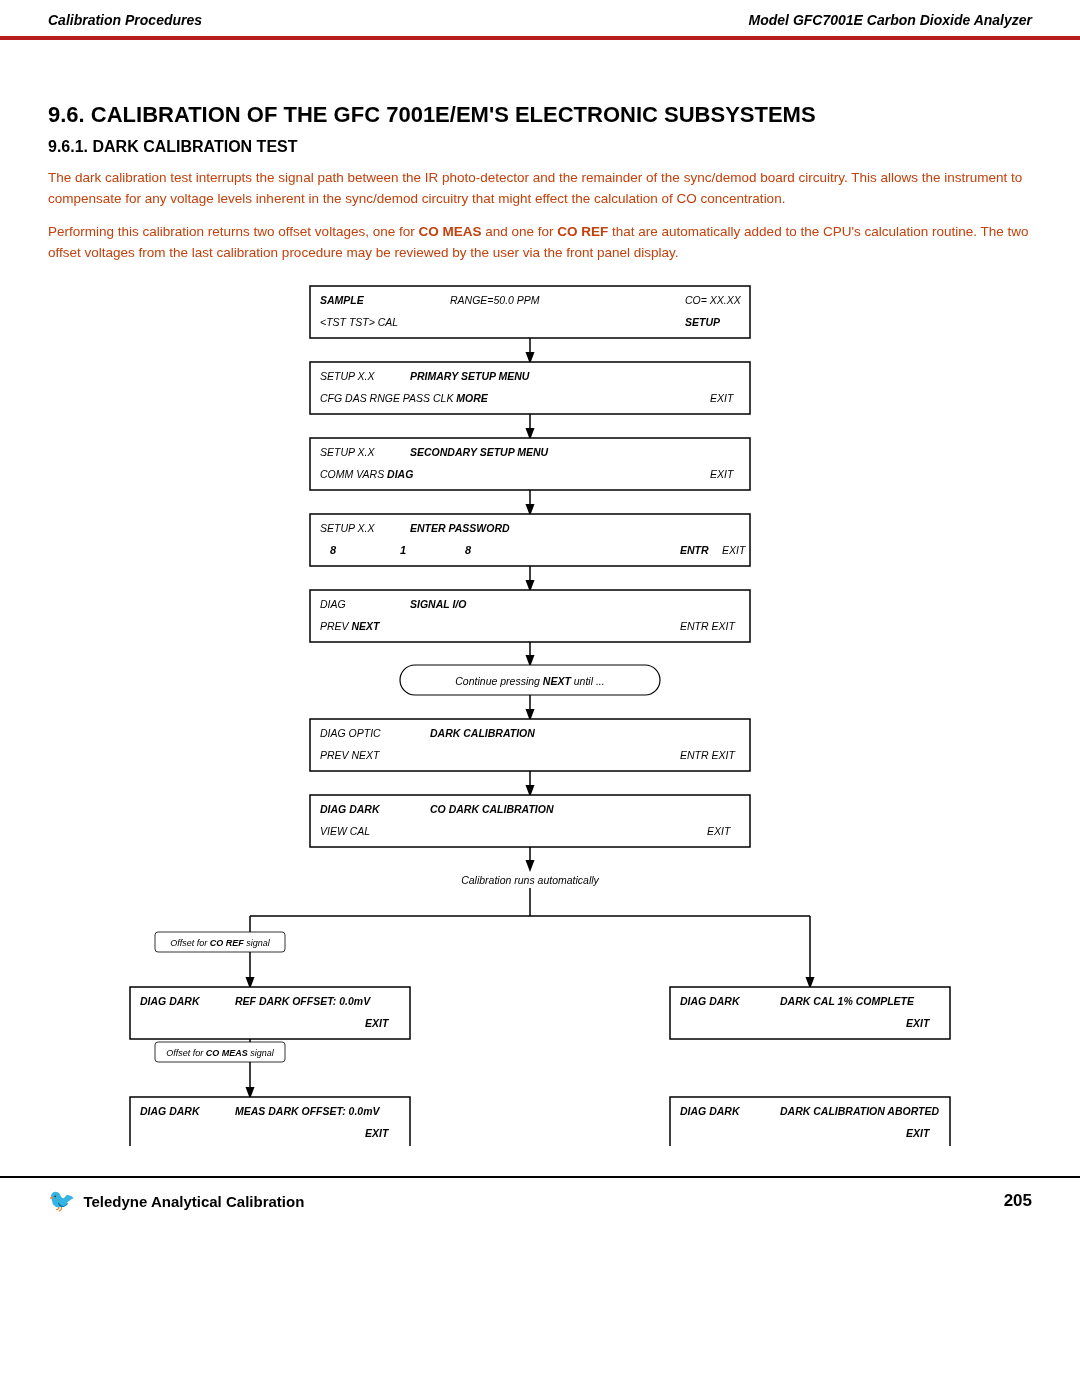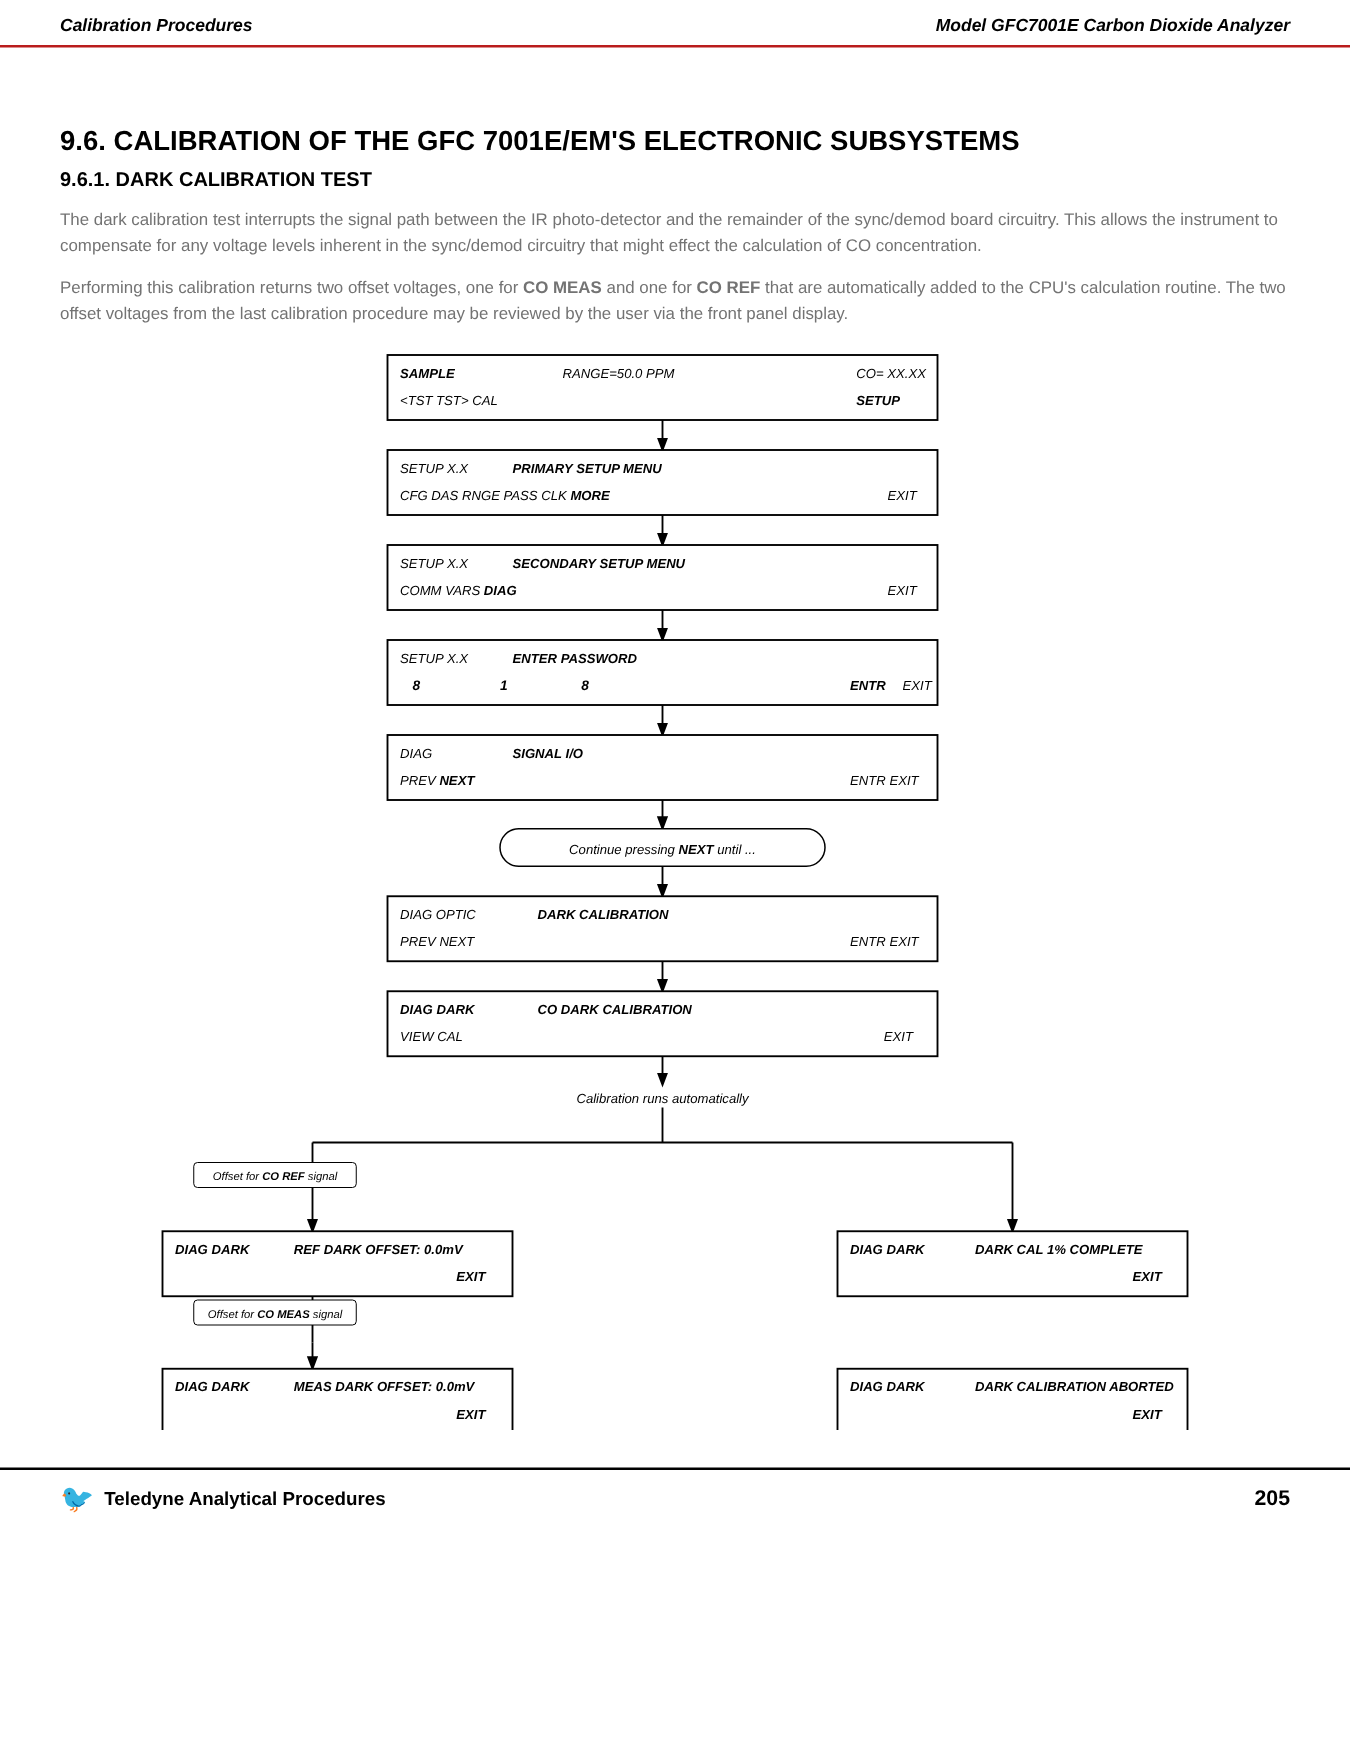--- a/index.html
+++ b/index.html
@@ -11,21 +11,21 @@
       font-size: 14px;
       color: #000;
     }
 
     
     .page-header {
       display: flex;
       justify-content: space-between;
       align-items: flex-end;
       padding: 12px 48px 8px 48px;
-      border-bottom: 2px solid #b91c1c;
+      border-bottom: 4px solid #b91c1c;
     }
     .page-header .left {
       font-weight: bold;
       font-size: 14px;
       font-style: italic;
     }
     .page-header .right {
       font-weight: bold;
       font-size: 14px;
       font-style: italic;
@@ -51,21 +51,21 @@
       font-weight: bold;
       text-transform: uppercase;
       margin-bottom: 12px;
       margin-top: 4px;
     }
 
     .body-text {
       font-size: 13.5px;
       line-height: 1.55;
       margin-bottom: 12px;
-      color: #737373;
+      color: #c2410c;
     }
 
     .body-text strong {
       font-weight: bold;
     }
 
     
     .flowchart-container {
       position: relative;
       width: 100%;
@@ -243,16 +243,16 @@
       <text x="816" y="861" font-family="Arial" font-size="10.5" font-weight="bold">EXIT</text>
 
     </svg>
   </div>
 
 </div>
 
 <div class="page-footer">
   <div class="footer-logo">
     <span class="logo-icon">🐦</span>
-    <span>Teledyne Analytical Procedures</span>
+    <span>Teledyne Analytical Calibration</span>
   </div>
   <span class="footer-page-num">205</span>
 </div>
 
 </body></html>

